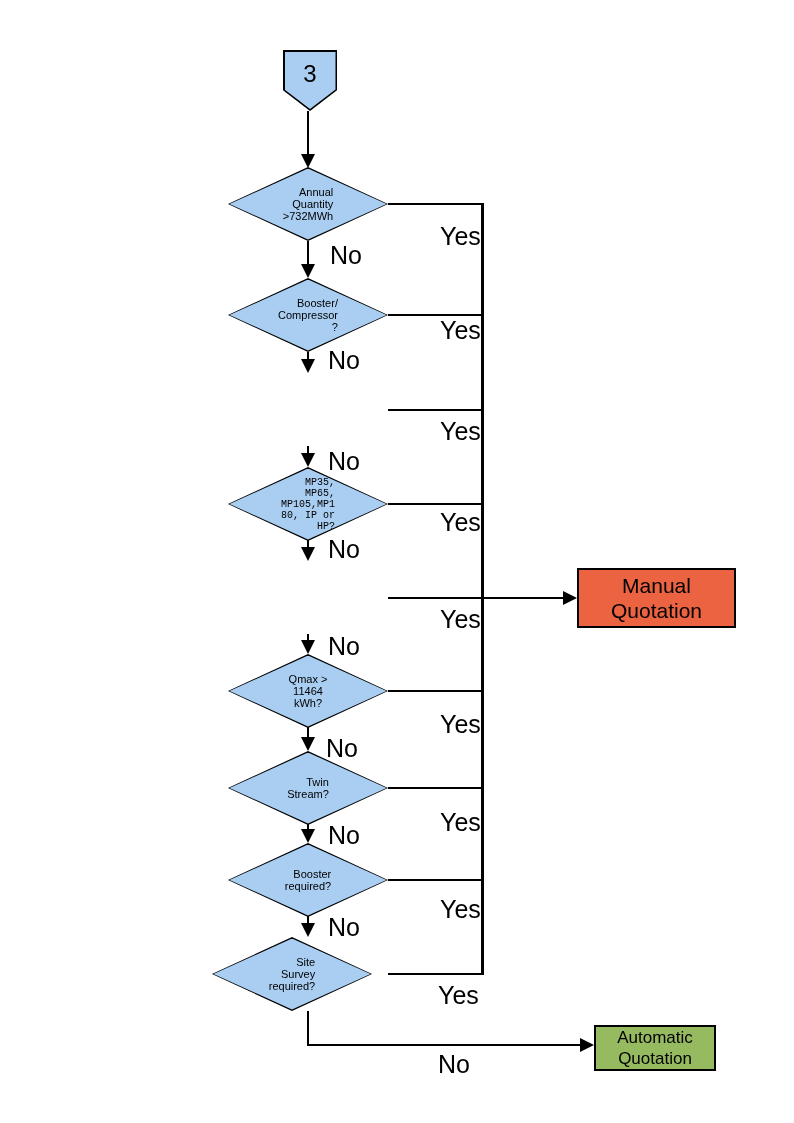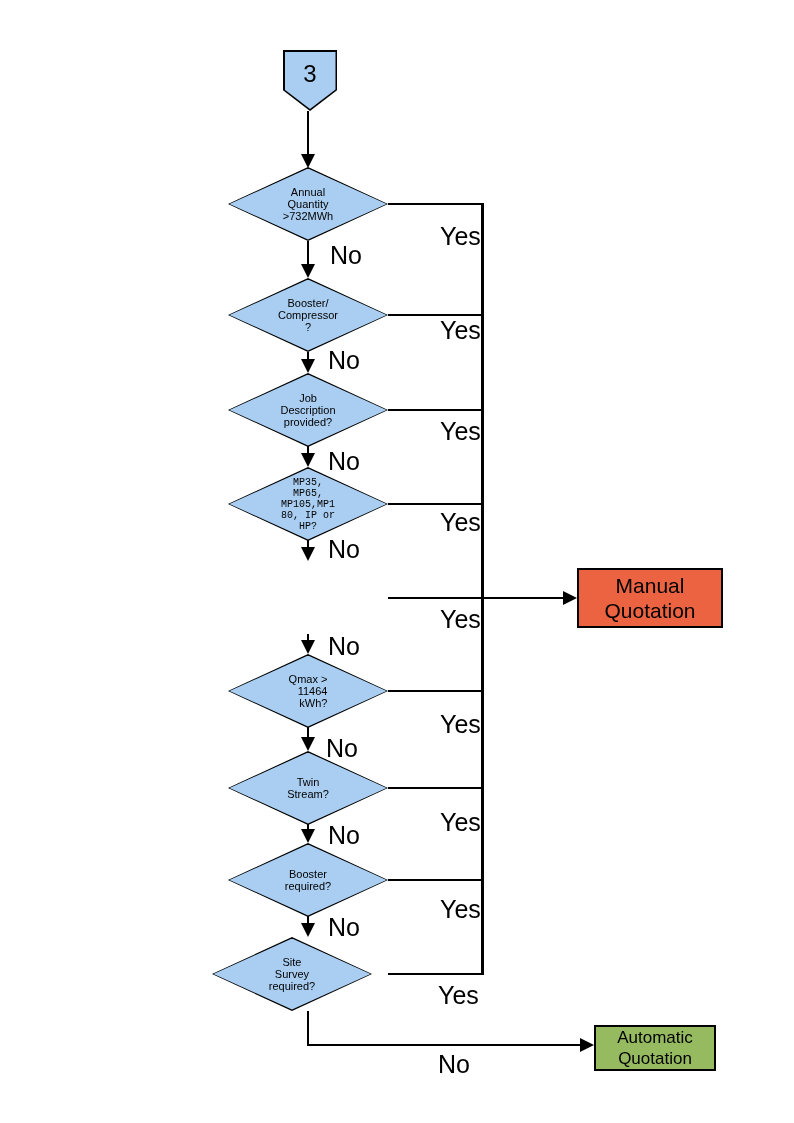--- a/index.html
+++ b/index.html
@@ -41,24 +41,24 @@
     position: absolute;
     left: 1.5px; top: 1.5px; right: 1.5px; bottom: 1.5px;
     background: #A9CEF2;
     clip-path: polygon(50% 0, 100% 50%, 50% 100%, 0 50%);
     display: flex; align-items: center; justify-content: center;
   }
   .diamond-label {
     font-size: 11px;
     line-height: 12px;
     color: #000;
-    text-align: center;
+    text-align: right;
     white-space: pre-line;
   }
-  .diamond-label.ta-left { text-align: right; }
+  .diamond-label.ta-left { text-align: center; }
   
   .vline { position: absolute; width: 2px; background: #000; }
   .hline { position: absolute; height: 2px; background: #000; }
   .trunk { position: absolute; width: 3px; background: #000; }
   .arrow-down {
     position: absolute; width: 0; height: 0;
     border-left: 7px solid transparent;
     border-right: 7px solid transparent;
     border-top: 14px solid #000;
   }
@@ -79,21 +79,21 @@
   .outcome {
     position: absolute;
     border: 2px solid #000;
     display: flex; align-items: center; justify-content: center;
     text-align: center;
     color: #000;
     white-space: pre-line;
     box-sizing: border-box;
   }
   .outcome.manual {
-    left: 577px; top: 568px; width: 146px; height: 60px;
+    left: 577px; top: 568px; width: 159px; height: 60px;
     background: #EC6342;
     font-size: 21px; line-height: 25px;
   }
   .outcome.automatic {
     left: 594px; top: 1025px; width: 122px; height: 46px;
     background: #96BA5F;
     font-size: 17px; line-height: 21px;
   }
 </style>
 </head>
@@ -131,27 +131,20 @@
 Compressor
 ?</div>
     </div>
   </div>
   <div class="hline" style="left:388px; top:314px; width:95px;"></div>
   <div class="edge-label" style="left:440px; top:317px;">Yes</div>
   <div class="vline" style="left:307px; top:352px; height:9px;"></div>
   <div class="arrow-down" style="left:301px; top:359px;"></div>
   <div class="edge-label" style="left:328px; top:347px;">No</div>
 
-  <div class="diamond-outer" style="left:228px; top:373px;">
-    <div class="diamond-inner">
-      <div class="diamond-label">Job
-Description
-provided?</div>
-    </div>
-  </div>
   <div class="hline" style="left:388px; top:409px; width:95px;"></div>
   <div class="edge-label" style="left:440px; top:418px;">Yes</div>
   <div class="vline" style="left:307px; top:446px; height:8px;"></div>
   <div class="arrow-down" style="left:301px; top:453px;"></div>
   <div class="edge-label" style="left:328px; top:448px;">No</div>
 
   <div class="diamond-outer" style="left:228px; top:467px;">
     <div class="diamond-inner">
       <div class="diamond-label" style="font-size:10px; line-height:11px;font-family:Liberation Mono, monospace;">MP35,
 MP65,

